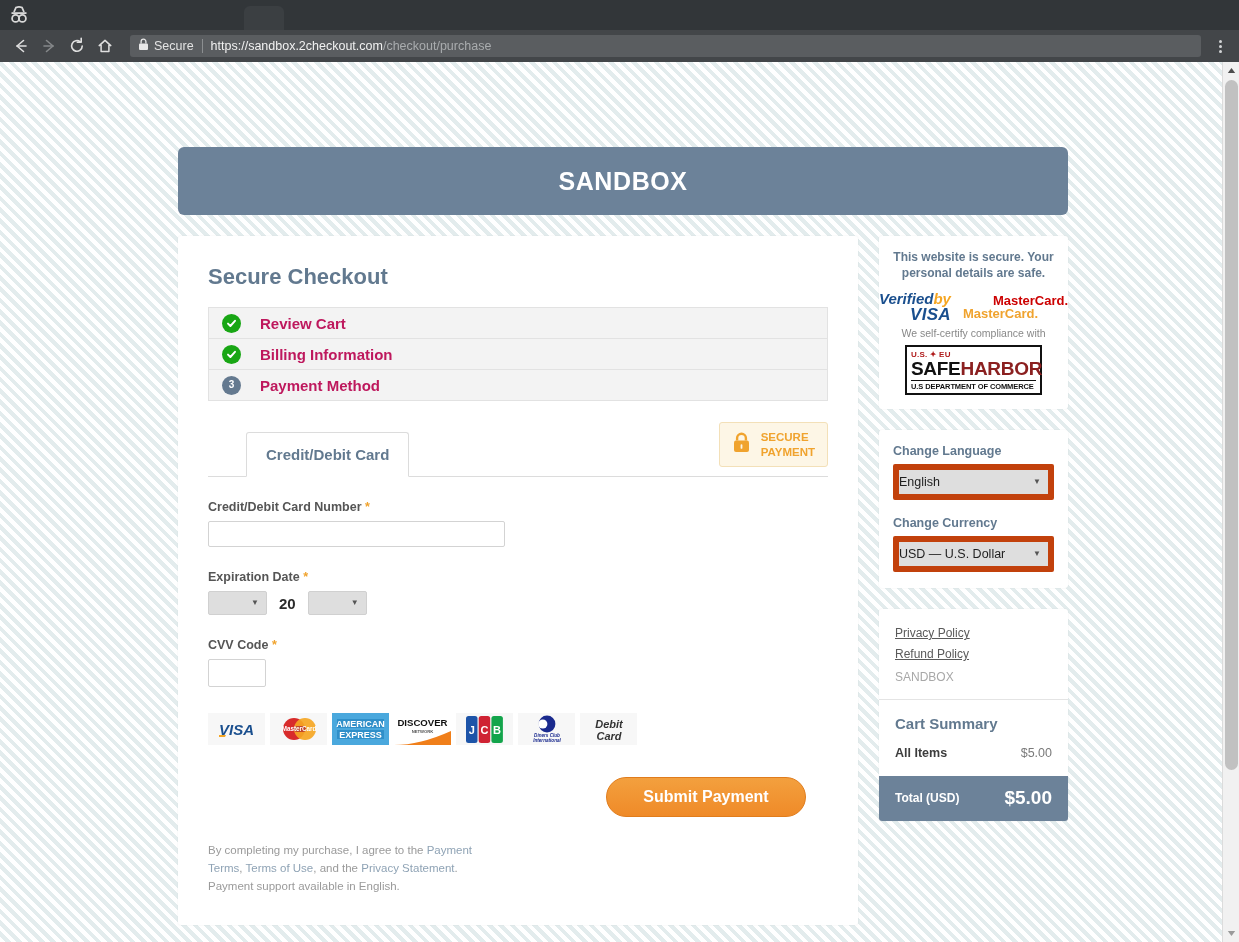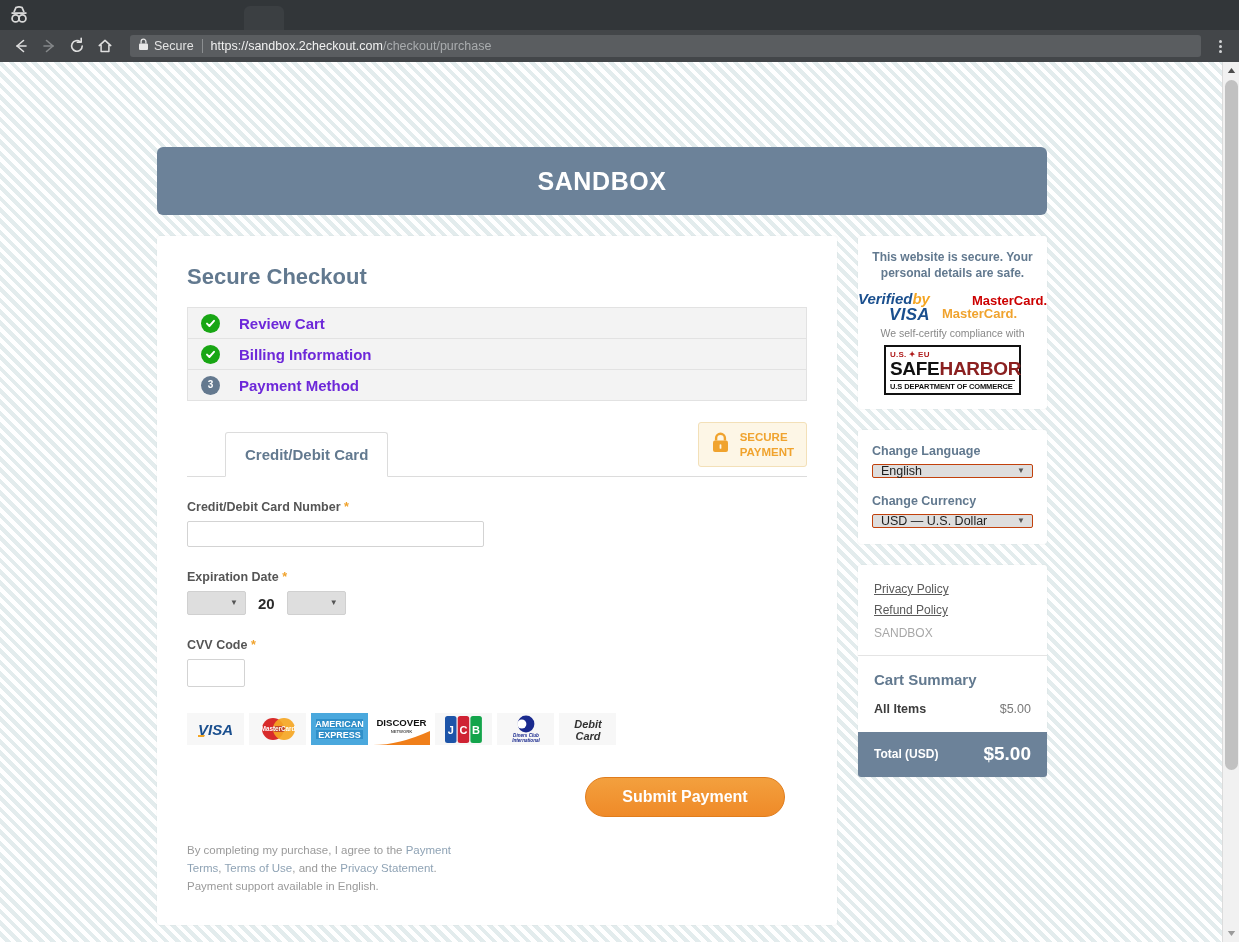--- a/index.html
+++ b/index.html
@@ -81,21 +81,21 @@
     background: #f1f1f1;
   }
   .sb-arrow.up { top: 0; }
   .sb-arrow.down { bottom: 0; }
   .sb-thumb {
     position: absolute; left: 2px; top: 18px; width: 13px; height: 690px;
     background: #c1c1c1; border-radius: 7px;
   }
 
   
-  .wrap { position: absolute; left: 157px; top: 0; width: 890px; }
+  .wrap { position: absolute; left: 178px; top: 0; width: 890px; }
 
   .sandbox-banner {
     margin-top: 85px; height: 68px; background: #6c8299;
     border-radius: 6px; display: flex; align-items: center;
     justify-content: center;
   }
   .sandbox-banner span {
     color: #ffffff; font-size: 25px; font-weight: bold; letter-spacing: .6px;
   }
 
@@ -120,21 +120,21 @@
   .step-badge {
     width: 19px; height: 19px; border-radius: 50%; flex: 0 0 19px;
     display: flex; align-items: center; justify-content: center;
     margin-right: 19px;
   }
   .step-badge.done { background: #18a614; }
   .step-badge.current { background: #64798f; }
   .step-badge.current span {
     color: #ffffff; font-size: 10px; font-weight: bold; line-height: 1;
   }
-  .step-label { font-size: 15px; font-weight: bold; color: #6d28d9; }
+  .step-label { font-size: 15px; font-weight: bold; color: #be185d; }
 
   
   .form-body { margin: 0 30px; }
   .tabrow {
     display: flex; align-items: flex-end; justify-content: space-between;
     border-bottom: 1px solid #dcdcdc; margin-top: 22px; height: 54px;
   }
   .cardtab {
     border: 1px solid #dcdcdc; border-bottom: 1px solid #ffffff;
     background: #ffffff; padding: 13px 19px 12px 19px;
@@ -228,23 +228,23 @@
     border-top: 1px solid #111111; margin-top: 1px; padding-top: 1px;
     letter-spacing: -.1px;
   }
 
   .lang-card { padding: 14px 14px 16px 14px; }
   .lang-label {
     font-size: 12.5px; font-weight: bold; color: #62798f; margin-bottom: 6px;
   }
   .lang-label.second { margin-top: 16px; }
   .lang-sel {
-    background: #dedede; border: 1px solid #c2410c; height: 14px;
+    background: #dedede; border: 6px solid #c2410c; height: 36px;
     border-radius: 2px; display: flex; align-items: center;
-    padding: 0 7px 0 8px; justify-content: space-between;
+    padding: 0 7px 0 0; justify-content: space-between;
   }
   .lang-sel span.val { font-size: 12.5px; color: #1e1e1e; }
 
   .links-card { padding: 17px 16px 15px 16px; }
   .pol-link {
     display: block; font-size: 12px; color: #5a5a5a;
     text-decoration: underline; margin-bottom: 7px;
   }
   .sandbox-note { font-size: 12px; color: #a8a8a8; margin-top: 9px; }
   .cart-sep { border-top: 1px solid #e4e4e4; }

